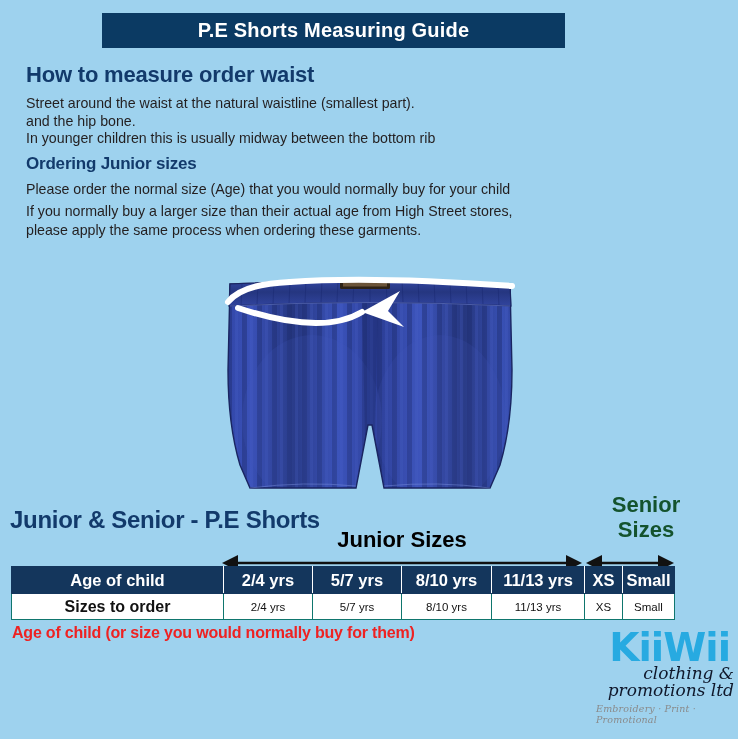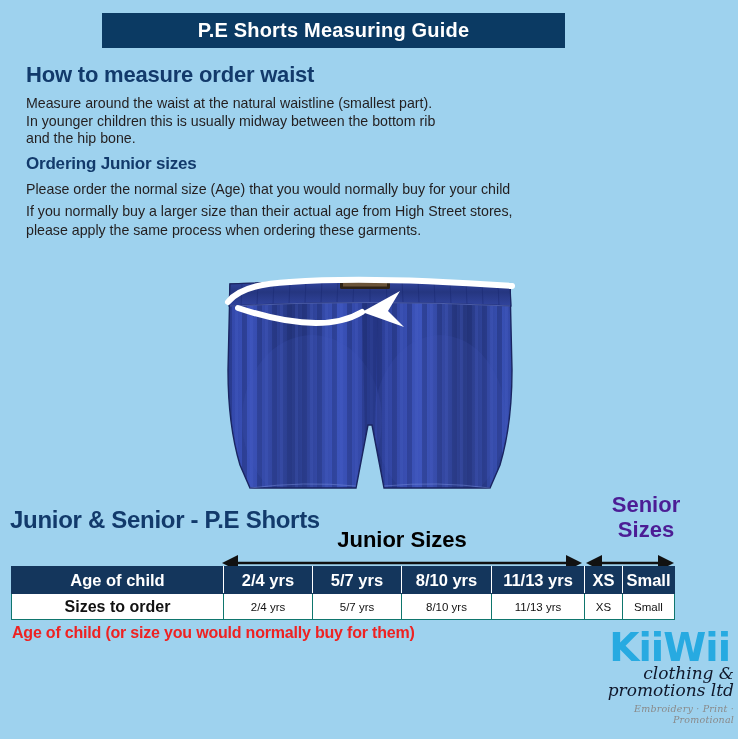--- a/index.html
+++ b/index.html
@@ -95,21 +95,21 @@
     color: #000000;
     font-size: 22px;
     font-weight: bold;
   }
   .label-senior-sizes {
     position: absolute;
     left: 583px;
     top: 492px;
     width: 126px;
     text-align: center;
-    color: #4c1d95;
+    color: #14532d;
     font-size: 22px;
     font-weight: bold;
     line-height: 25px;
   }
 
   
   .arrows {
     position: absolute;
     left: 0;
     top: 550px;
@@ -201,42 +201,41 @@
     color: #0f172a;
     font-size: 17px;
     font-style: italic;
     line-height: 17px;
     font-family: "DejaVu Serif", serif;
     padding-right: 4px;
     margin-top: -3px;
   }
   .logo-sub .l2 { display: block; }
   .logo-tag {
-    text-align: right;
     color: #8a8a8a;
     font-size: 9.5px;
     font-style: italic;
     font-family: "DejaVu Serif", serif;
     padding-right: 4px;
     margin-top: 4px;
     letter-spacing: 0.2px;
   }
 </style>
 </head>
 <body>
 
 <div class="header-bar">
   <span class="title">P.E Shorts Measuring Guide</span>
 </div>
 
 <div class="block-waist">
   <div class="section-heading">How to measure order waist</div>
-  <div class="body-line">Measure around the waist at the natural waistline (smallest part).</div>
+  <div class="body-line">Street around the waist at the natural waistline (smallest part).</div>
+  <div class="body-line">and the hip bone.</div>
   <div class="body-line">In younger children this is usually midway between the bottom rib</div>
-  <div class="body-line">and the hip bone.</div>
 </div>
 
 <div class="block-order">
   <div class="section-heading small">Ordering Junior sizes</div>
   <div class="body-line first">Please order the normal size (Age) that you would normally buy for your child</div>
   <div class="body-line">If you normally buy a larger size than their actual age from High Street stores,</div>
   <div class="body-line">please apply the same process when ordering these garments.</div>
 </div>
 
 <div class="shorts-wrap">

